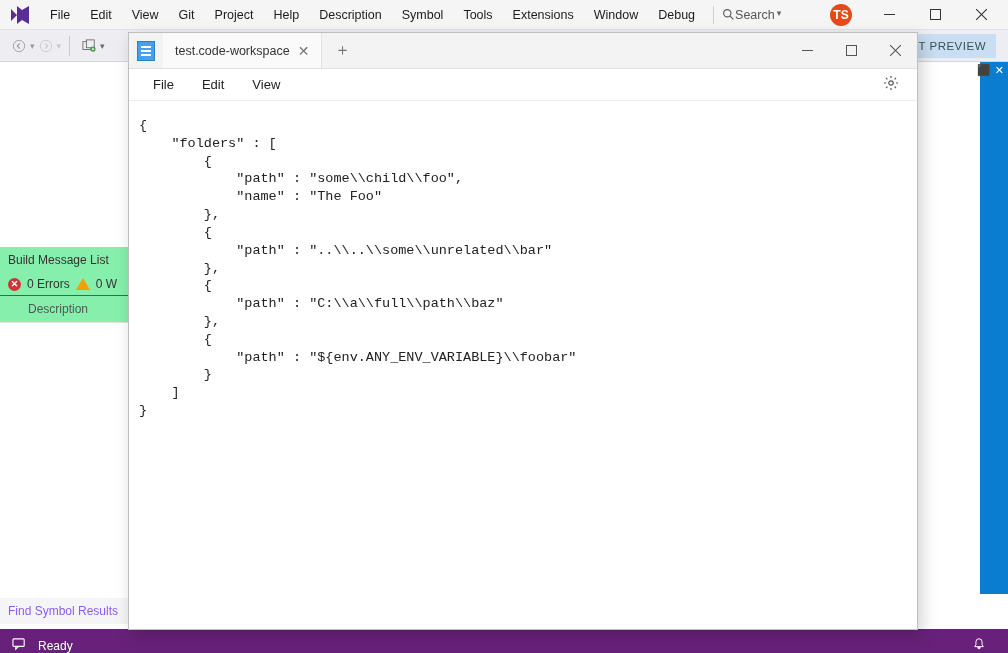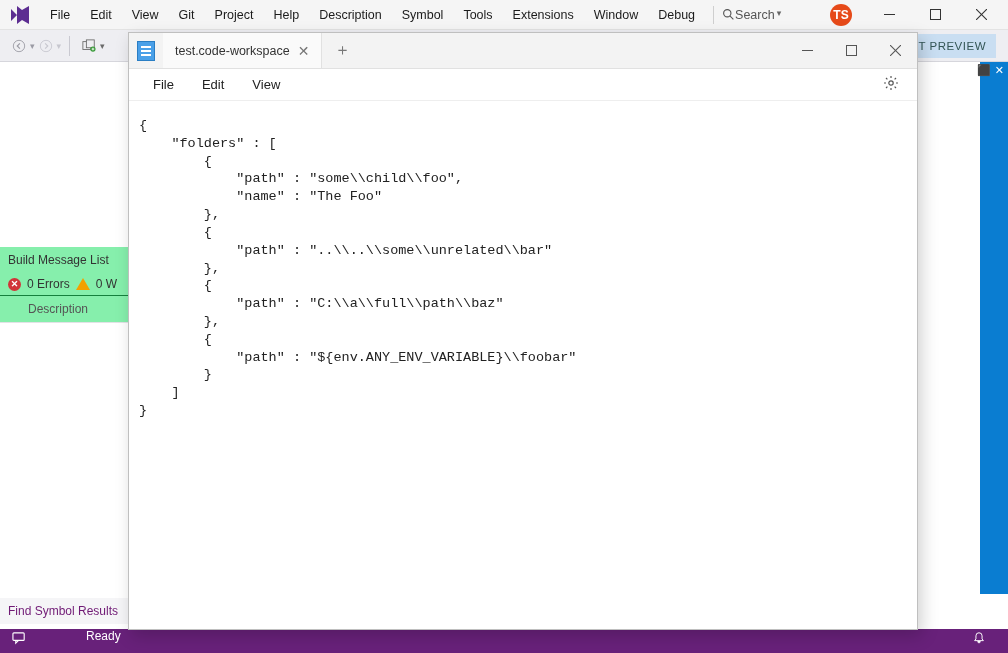--- a/index.html
+++ b/index.html
@@ -51,27 +51,27 @@
     position:absolute; left:0; top:218px; width:140px; background:#86efac;
     font-size:12px; color:#333;margin-top:29px;
   }
   .vs-build-header { padding: 6px 8px; font-weight:400; }
   .vs-build-row { display:flex; align-items:center; gap:6px; padding:4px 8px;}
   .vs-status-err { width:13px;height:13px;border-radius:50%;background:#d13438;color:#fff;display:flex;align-items:center;justify-content:center;font-size:9px;font-weight:bold;}
   .vs-status-warn { width:0;height:0;border-left:7px solid transparent;border-right:7px solid transparent;border-bottom:12px solid #f2a100; position:relative;}
   .vs-build-desc { padding:6px 8px 6px 28px; color:#555; border-top:1px solid #15803d; border-bottom:1px solid #e2e2e6;}
   .vs-find-results {
     position:absolute; left:0; bottom:29px; width:140px; padding:6px 8px;
-    font-size:12px; color:#701a75; background:#f5f5f7;
+    font-size:12px; color:#8b5cf6; background:#f5f5f7;
   }
 
   
   .vs-statusbar {
     position:absolute; left:0; right:0; bottom:0; height:24px; background:#68217a;
-    color:#fff; display:flex; align-items:flex-start; font-size:12px; padding:0 10px;gap:48px;
+    color:#fff; display:flex; align-items:flex-end; font-size:12px; padding:0 10px;
   }
   .vs-statusbar .sb-spacer { flex:1; }
   .vs-statusbar .sb-icon { width:18px;height:18px; display:flex;align-items:center;justify-content:center; margin-right:10px;}
   .sb-bell { margin-left:auto;}
 
   
   .editor-window {
     position:absolute; left:128px; top:32px; width:790px; height:598px;
     background:#fff; border:1px solid #bfbfbf; box-shadow: 4px 6px 16px rgba(0,0,0,0.18);
     display:flex; flex-direction:column;

